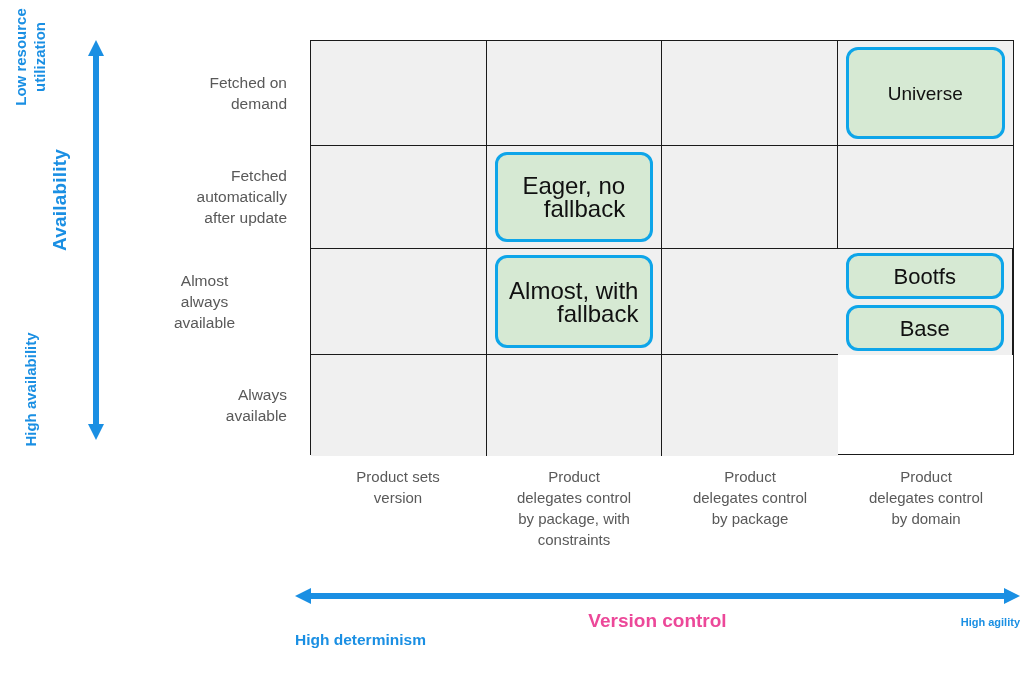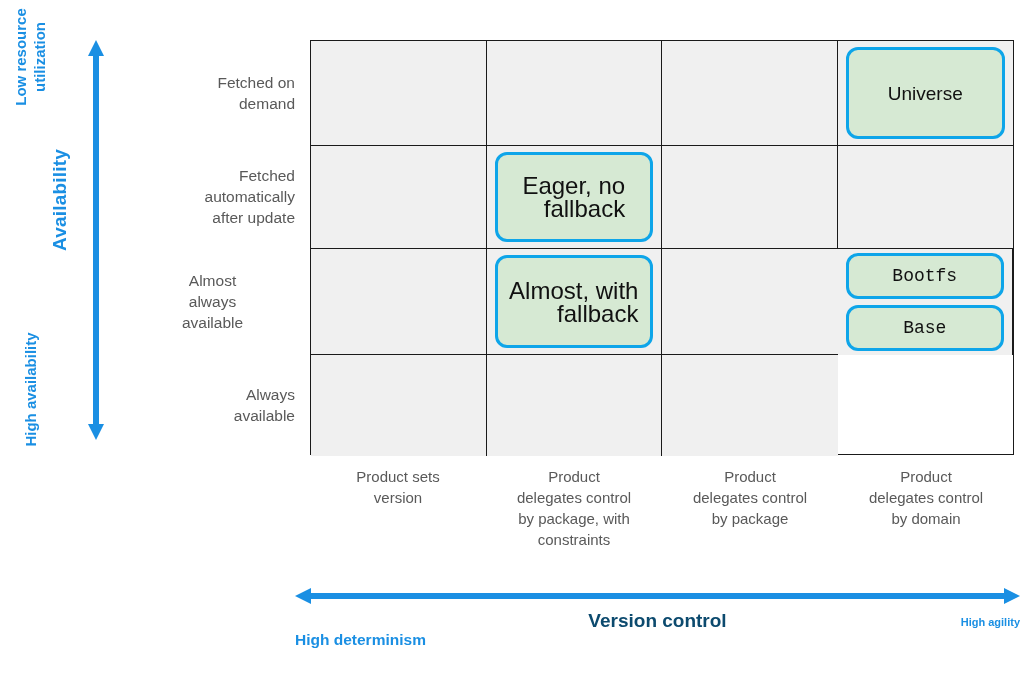--- a/index.html
+++ b/index.html
@@ -90,21 +90,21 @@
     bottom: 0;
     width: 0; height: 0;
     border-left: 8px solid transparent;
     border-right: 8px solid transparent;
     border-top: 16px solid #1a8fe3;
   }
 
   
   #row-labels {
     position: absolute;
-    left: 130px;
+    left: 122px;
     top: 40px;
     width: 165px;
     height: 415px;
   }
   .row-label {
     position: absolute;
     right: 0;
     width: 165px;
     text-align: right;
     color: #595959;
@@ -156,21 +156,21 @@
     line-height: 23px;
     text-align: right;
     display: flex;
     align-items: center;
     justify-content: center;
     box-sizing: border-box;
     width: 100%;
     flex: 1 1 auto;
   }
   .node.two-line { font-size: 24px; }
-  .node.compact { flex: 0 0 46px; height: 46px; font-size: 18px; font-family: Liberation Mono, monospace; }
+  .node.compact { flex: 0 0 46px; height: 46px; font-size: 22px; }
   .node span { display: block; }
 
   
   #col-labels {
     position: absolute;
     left: 310px;
     top: 466px;
     width: 704px;
     display: grid;
     grid-template-columns: repeat(4, 1fr);
@@ -242,21 +242,21 @@
     font-size: 11px;
     font-weight: bold;
     white-space: nowrap;
   }
   #x-mid-label {
     position: absolute;
     left: 0;
     right: 0;
     top: 22px;
     text-align: center;
-    color: #0c4a6e;
+    color: #ec4899;
     font-size: 19px;
     font-weight: bold;
     white-space: nowrap;
   }
 </style>
 </head>
 <body>
 
 <div id="y-axis-group">
 

